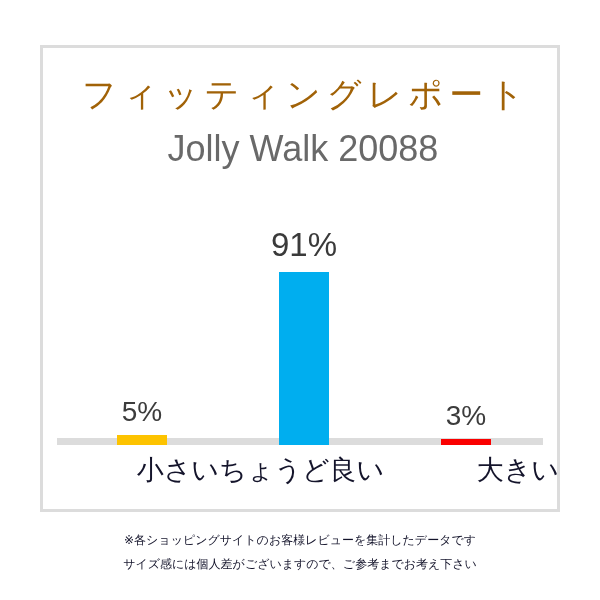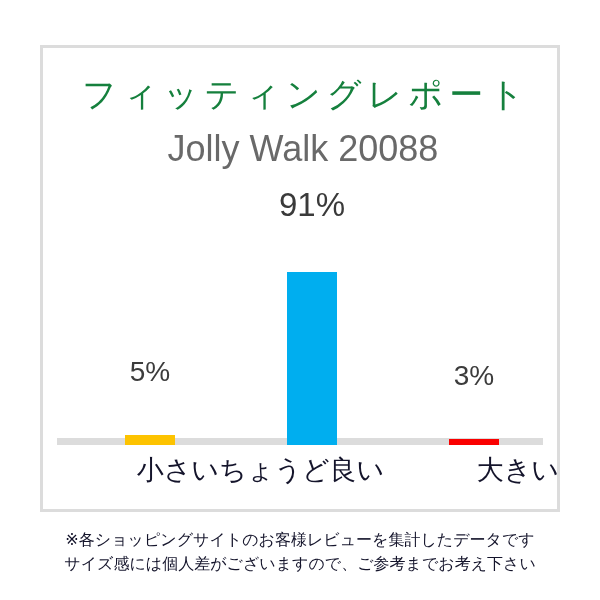--- a/index.html
+++ b/index.html
@@ -30,21 +30,21 @@
 
   
   #chart-title {
     position: absolute;
     left: 0;
     top: 26px;
     width: 520px;
     text-align: center;
     font-size: 34px;
     font-weight: 400;
-    color: #15803d;
+    color: #a16207;
     letter-spacing: 6px;
     text-indent: 6px;
     white-space: nowrap;
     line-height: 1.2;
   }
   #chart-subtitle {
     position: absolute;
     left: 0;
     top: 79px;
     width: 520px;
@@ -79,29 +79,28 @@
     bottom: 67px;          
     width: 162px;          
     height: 340px;
   }
   .bar-group.g0 { left: 0px; }
   .bar-group.g1 { left: 162px; }
   .bar-group.g2 { left: 324px; }
 
   .bar-stack {
     position: absolute;
-    left: 12px;
+    left: 4px;
     bottom: 0;
     width: 162px;
     height: 340px;
     display: flex;
     flex-direction: column;
     justify-content: flex-end;
     align-items: center;
-    gap: 40px;
   }
   .bar-value {
     font-size: 28px;
     font-weight: 400;
     color: #3c3c3c;
     line-height: 1;
     margin-bottom: 9px;
     white-space: nowrap;
   }
   .bar-value.big {
@@ -127,21 +126,21 @@
     font-family: "DejaVu Sans", "Liberation Sans", sans-serif;
   }
 
   
   #footnote {
     position: absolute;
     left: 0;
     top: 528px;
     width: 600px;
     text-align: center;
-    font-size: 16px;
+    font-size: 12px;
     color: #14142b;
     line-height: 24px;
     font-family: "DejaVu Sans", "Liberation Sans", sans-serif;
   }
   #footnote div { white-space: nowrap; }
 </style>
 </head>
 <body>
 
 <div id="screen">

